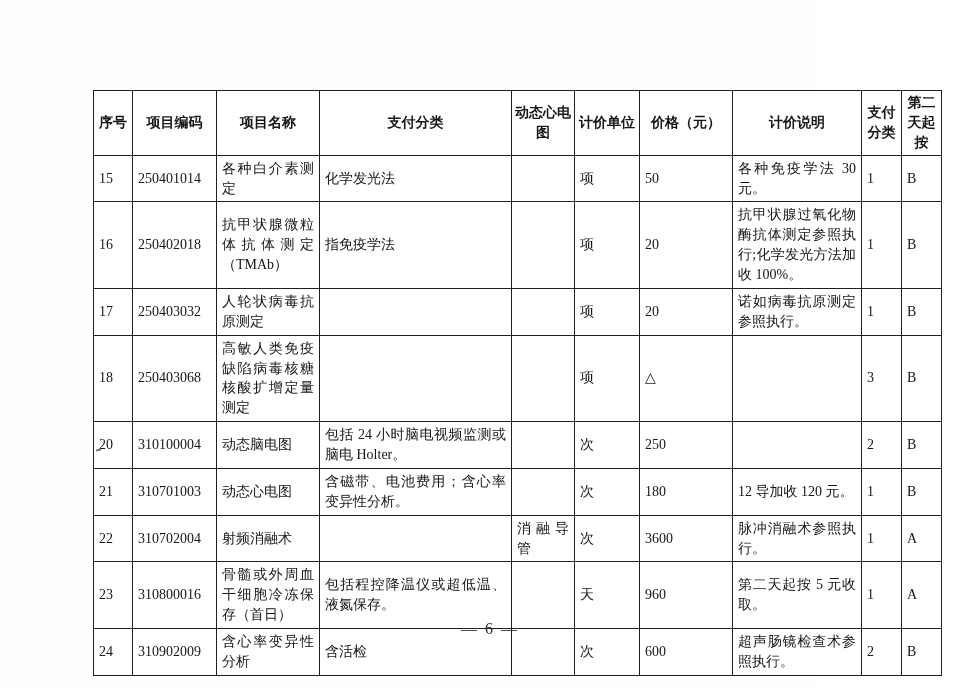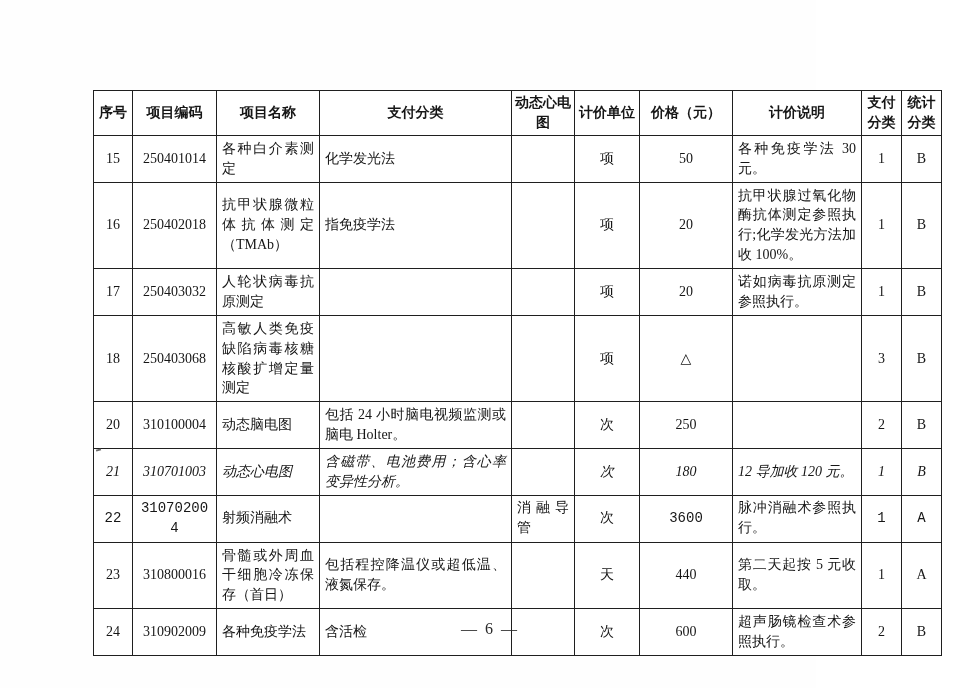--- a/index.html
+++ b/index.html
@@ -30,32 +30,32 @@
     padding: 3px 5px;
     vertical-align: middle;
     overflow: hidden;
     word-break: break-all;
   }
   .doc-table th {
     font-weight: bold;
     text-align: center;
     padding: 2px 3px;
   }
-  td.c-center { text-align: center; }
+  td.c-center { }
   td.c-left   { text-align: justify; text-align-last: left; }
   
   tr.hrow { height: 35px; }
   tr.r0  { height: 43px; }
   tr.r1  { height: 64px; }
   tr.r2  { height: 45px; font-family: Liberation Serif, serif; }
   tr.r3  { height: 56px; }
   tr.r4  { height: 33px; }
   tr.r5  { height: 43px; }
-  tr.r6  { height: 44px; font-style: italic; }
-  tr.r7  { height: 34px; font-family: Liberation Mono, monospace; }
+  tr.r6  { height: 44px; }
+  tr.r7  { height: 34px; }
   tr.r8  { height: 53px; }
   tr.r9  { height: 36px; }
   .footer {
     position: absolute;
     left: 0; top: 620px;
     width: 980px;
     text-align: center;
     font-size: 16px;
     letter-spacing: 2px;
     color: #2a2a2a;
@@ -86,21 +86,21 @@
       <tr class="hrow">
         <th>序号</th>
         <th>项目编码</th>
         <th>项目名称</th>
         <th>支付分类</th>
         <th>动态心电图</th>
         <th>计价单位</th>
         <th>价格（元）</th>
         <th>计价说明</th>
         <th>支付分类</th>
-        <th>统计分类</th>
+        <th>第二天起按</th>
       </tr>
     </thead>
     <tbody>
       <tr class="r0">
         <td class="c-center">15</td>
         <td class="c-center">250401014</td>
         <td class="c-left">各种白介素测定</td>
         <td class="c-left">化学发光法</td>
         <td class="c-left"></td>
         <td class="c-center">项</td>
@@ -181,29 +181,29 @@
         <td class="c-center">1</td>
         <td class="c-center">A</td>
       </tr>
       <tr class="r8">
         <td class="c-center">23</td>
         <td class="c-center">310800016</td>
         <td class="c-left">骨髓或外周血干细胞冷冻保存（首日）</td>
         <td class="c-left">包括程控降温仪或超低温、液氮保存。</td>
         <td class="c-left"></td>
         <td class="c-center">天</td>
-        <td class="c-center">440</td>
+        <td class="c-center">960</td>
         <td class="c-left">第二天起按 5 元收取。</td>
         <td class="c-center">1</td>
         <td class="c-center">A</td>
       </tr>
       <tr class="r9">
         <td class="c-center">24</td>
         <td class="c-center">310902009</td>
-        <td class="c-left">各种免疫学法</td>
+        <td class="c-left">含心率变异性分析</td>
         <td class="c-left">含活检</td>
         <td class="c-left"></td>
         <td class="c-center">次</td>
         <td class="c-center">600</td>
         <td class="c-left">超声肠镜检查术参照执行。</td>
         <td class="c-center">2</td>
         <td class="c-center">B</td>
       </tr>
 
     </tbody>

